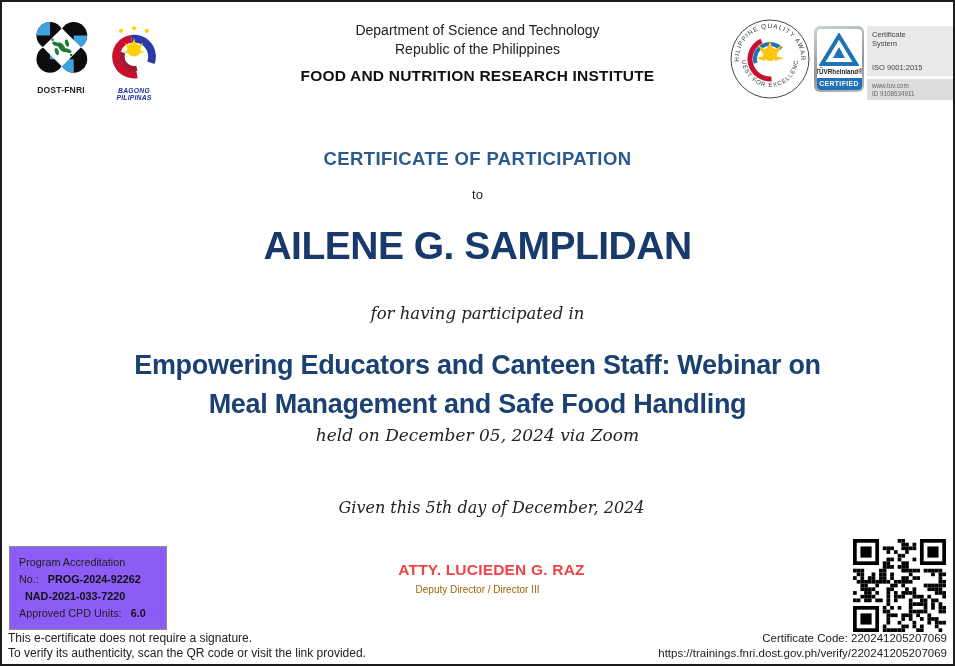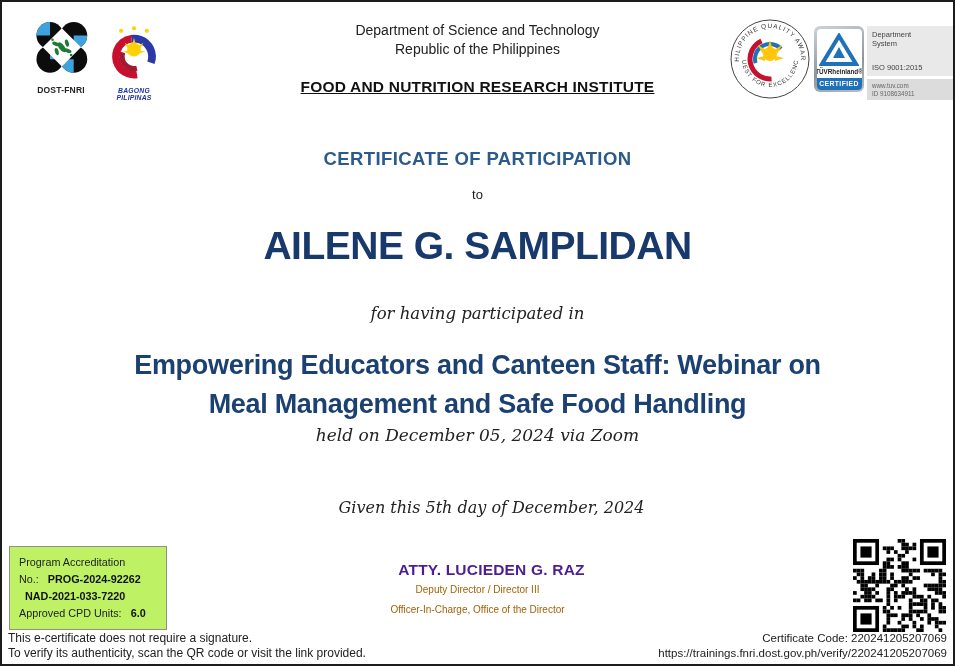--- a/index.html
+++ b/index.html
@@ -9,21 +9,21 @@
     background:#fff;
     border:2px solid #1c1c1c;
     font-family:"Liberation Sans", sans-serif;
     color:#1a1a1a;
     overflow:hidden;
     margin:0 auto;
   }
   .center-line{position:absolute;left:0;right:0;text-align:center;}
   
   .hdr-center{top:19px;line-height:19px;font-size:14px;color:#222;}
-  .hdr-center .org-bold{font-weight:bold;font-size:15.5px;letter-spacing:.2px;margin-top:18px;color:#111;text-decoration:underline;}
+  .hdr-center .org-bold{font-weight:bold;font-size:15.5px;letter-spacing:.2px;margin-top:7px;color:#111;}
   .logo-block{position:absolute;text-align:center;}
   .logo-dost{left:20px;top:14px;width:78px;}
   .logo-bp{left:100px;top:22px;width:64px;}
   .logo-label{font-size:8.5px;font-weight:bold;color:#222;margin-top:-1px;letter-spacing:.2px;}
   .bp-label{font-size:6.8px;font-style:italic;color:#1b2fa0;letter-spacing:.2px;}
   .pqa{left:727px;top:16px;width:82px;}
   .tuv-wrap{position:absolute;left:812px;top:24px;display:flex;gap:3px;}
   .tuv-badge{
     width:50px;height:66px;border-radius:6px;
     background:linear-gradient(160deg,#cfd4d8,#8d969c 60%,#b9bfc4);
@@ -42,25 +42,25 @@
   .to-line{top:185px;font-size:13px;color:#222;}
   .recipient{top:222px;font-size:39px;font-weight:bold;color:#18396b;letter-spacing:-0.5px;}
   .participation{top:302px;font-family:"DejaVu Serif",serif;font-style:italic;font-size:16.5px;color:#222;}
   .event-title{top:344px;font-size:27px;font-weight:bold;color:#1b4173;line-height:39px;letter-spacing:-0.3px;}
   .event-date{top:423px;font-family:"DejaVu Serif",serif;font-style:italic;font-size:17px;color:#222;}
   .given{top:496px;font-family:"DejaVu Serif",serif;font-style:italic;font-size:16px;color:#222;padding-left:28px;}
   
   .accred-box{
     position:absolute;left:7px;top:544px;width:138px;
     border:1px solid #8f8f8f;padding:7px 9px;
-    font-size:10.8px;line-height:17px;color:#222;background:#bef264;
+    font-size:10.8px;line-height:17px;color:#222;background:#8b5cf6;
   }
   .accred-box b{color:#111;margin-left:6px;}
   .signatory{top:558px;line-height:20px;}
-  .sig-name{font-size:15.5px;font-weight:bold;color:#4c1d95;letter-spacing:.2px;padding-left:28px;}
+  .sig-name{font-size:15.5px;font-weight:bold;color:#ef4444;letter-spacing:.2px;padding-left:28px;}
   .sig-title{font-size:10px;color:#a16207;}
   .qr{position:absolute;right:7px;top:537px;width:93px;height:93px;}
   .qr svg{width:100%;height:100%;}
   .footer-left{position:absolute;left:6px;bottom:4px;font-size:12px;line-height:14.5px;color:#222;margin-top:29px;}
   .footer-right{position:absolute;right:6px;bottom:4px;font-size:11.5px;line-height:14.5px;color:#222;text-align:right;}
 </style>
 </head>
 <body>
 
 <div class="certificate">
@@ -150,21 +150,21 @@
         <svg viewBox="0 0 40 34" width="40" height="34" style="margin-top:4px">
           <path d="M20,3 L37,31 L3,31 Z" fill="none" stroke="#1f71b8" stroke-width="4"></path>
           <path d="M20,14 L26,25 L14,25 Z" fill="#1f71b8"></path>
         </svg>
         <div class="tuv-brand">TÜVRheinland®</div>
         <div class="tuv-certified">CERTIFIED</div>
       </div>
     </div>
     <div class="tuv-right">
       <div class="tuv-panel">
-        <div>Department</div>
+        <div>Certificate</div>
         <div>System</div>
         <div class="iso">ISO 9001:2015</div>
       </div>
       <div class="tuv-panel2">
         <div>www.tuv.com</div>
         <div>ID 9108634911</div>
       </div>
     </div>
   </div>
 
@@ -182,21 +182,20 @@
   <div class="accred-box">
     <div>Program Accreditation</div>
     <div><span>No.: </span><b>PROG-2024-92262</b></div>
     <div><b>NAD-2021-033-7220</b></div>
     <div><span>Approved CPD Units: </span><b>6.0</b></div>
   </div>
 
   <div class="center-line signatory">
     <div class="sig-name">ATTY. LUCIEDEN G. RAZ</div>
     <div class="sig-title">Deputy Director / Director III</div>
-    <div class="sig-title">Officer-In-Charge, Office of the Director</div>
   </div>
 
   <div class="qr">
     <svg viewBox="0 0 100 100">
         <rect width="100" height="100" fill="#fff"></rect>
         <rect x="48" y="0" width="4" height="4" fill="#000"></rect>
         <rect x="52" y="0" width="4" height="4" fill="#000"></rect>
         <rect x="52" y="4" width="4" height="4" fill="#000"></rect>
         <rect x="56" y="4" width="4" height="4" fill="#000"></rect>
         <rect x="64" y="4" width="4" height="4" fill="#000"></rect>

